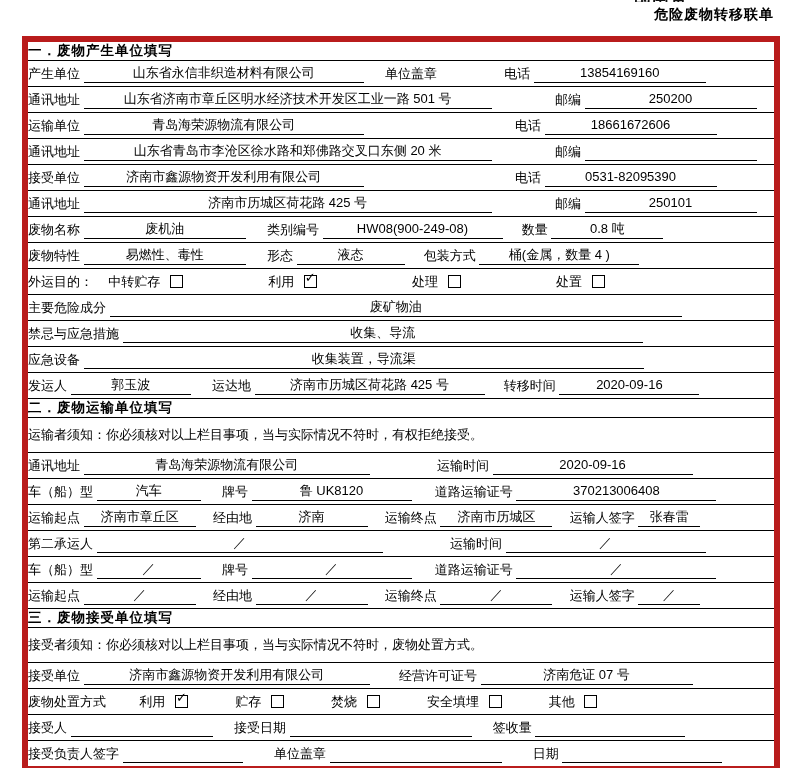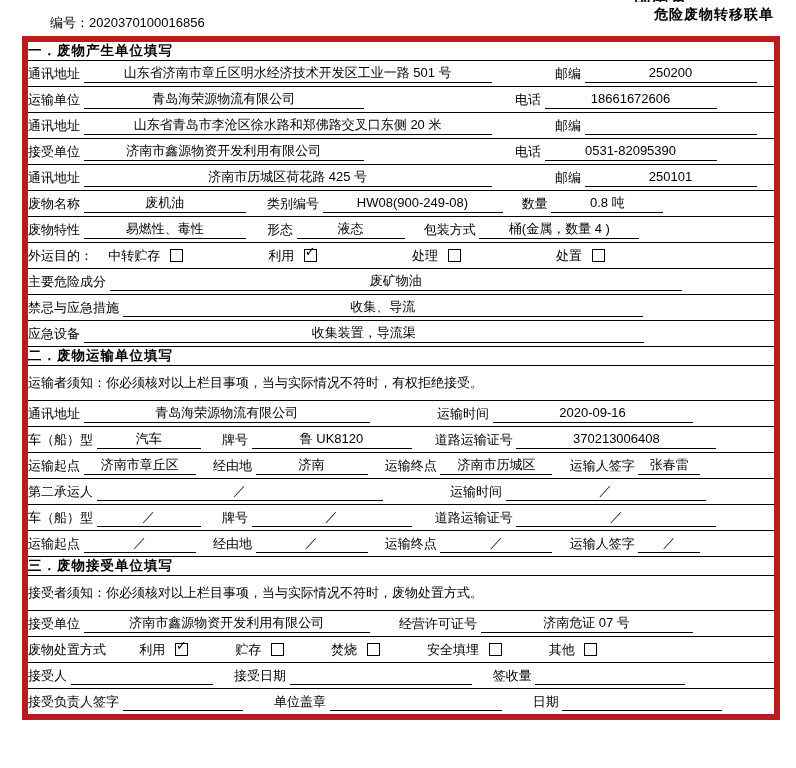--- a/index.html
+++ b/index.html
@@ -122,37 +122,45 @@
     font-size: 13px;
     line-height: 13px;
   }
 </style>
 </head>
 <body>
 
 <div class="page">
 
   <div class="header-row">
-    <div class="doc-no">
-      <span>编号：</span><span>2020370100016856</span>
-    </div>
     <div class="doc-title">危险废物转移联单</div>
     <div class="corner-mark">国南卓</div>
   </div>
 
   <table class="main">
     <colgroup>
         <col style="width:752px">
       </colgroup>
 
     <tbody>
         <tr>
       <td class="section-title">一．废物产生单位填写</td>
     </tr>
 
+    <tr>
+      <td class="row">
+        <span class="lbl">产生单位</span>
+        <span class="val" style="width:280px">山东省永信非织造材料有限公司</span>
+        <span class="gap" style="width:14px"></span>
+        <span class="lbl">单位盖章</span>
+        <span class="gap" style="width:60px"></span>
+        <span class="lbl">电话</span>
+        <span class="val" style="width:172px">13854169160</span>
+      </td>
+    </tr>
 
     <tr>
       <td class="row">
         <span class="lbl">通讯地址</span>
         <span class="val" style="width:408px">山东省济南市章丘区明水经济技术开发区工业一路 501 号</span>
         <span class="gap" style="width:56px"></span>
         <span class="lbl">邮编</span>
         <span class="val" style="width:172px">250200</span>
       </td>
     </tr>
@@ -255,20 +263,32 @@
       </td>
     </tr>
 
     <tr>
       <td class="row">
         <span class="lbl">应急设备</span>
         <span class="val" style="width:560px">收集装置，导流渠</span>
       </td>
     </tr>
 
+    <tr>
+      <td class="row">
+        <span class="lbl">发运人</span>
+        <span class="val" style="width:120px">郭玉波</span>
+        <span class="gap" style="width:14px"></span>
+        <span class="lbl">运达地</span>
+        <span class="val" style="width:230px">济南市历城区荷花路 425 号</span>
+        <span class="gap" style="width:12px"></span>
+        <span class="lbl">转移时间</span>
+        <span class="val" style="width:140px">2020-09-16</span>
+      </td>
+    </tr>
 
     <tr>
       <td class="section-title">二．废物运输单位填写</td>
     </tr>
 
     <tr>
       <td class="notice" style="height:34px;line-height:34px">运输者须知：你必须核对以上栏目事项，当与实际情况不符时，有权拒绝接受。</td>
     </tr>
 
     <tr>

